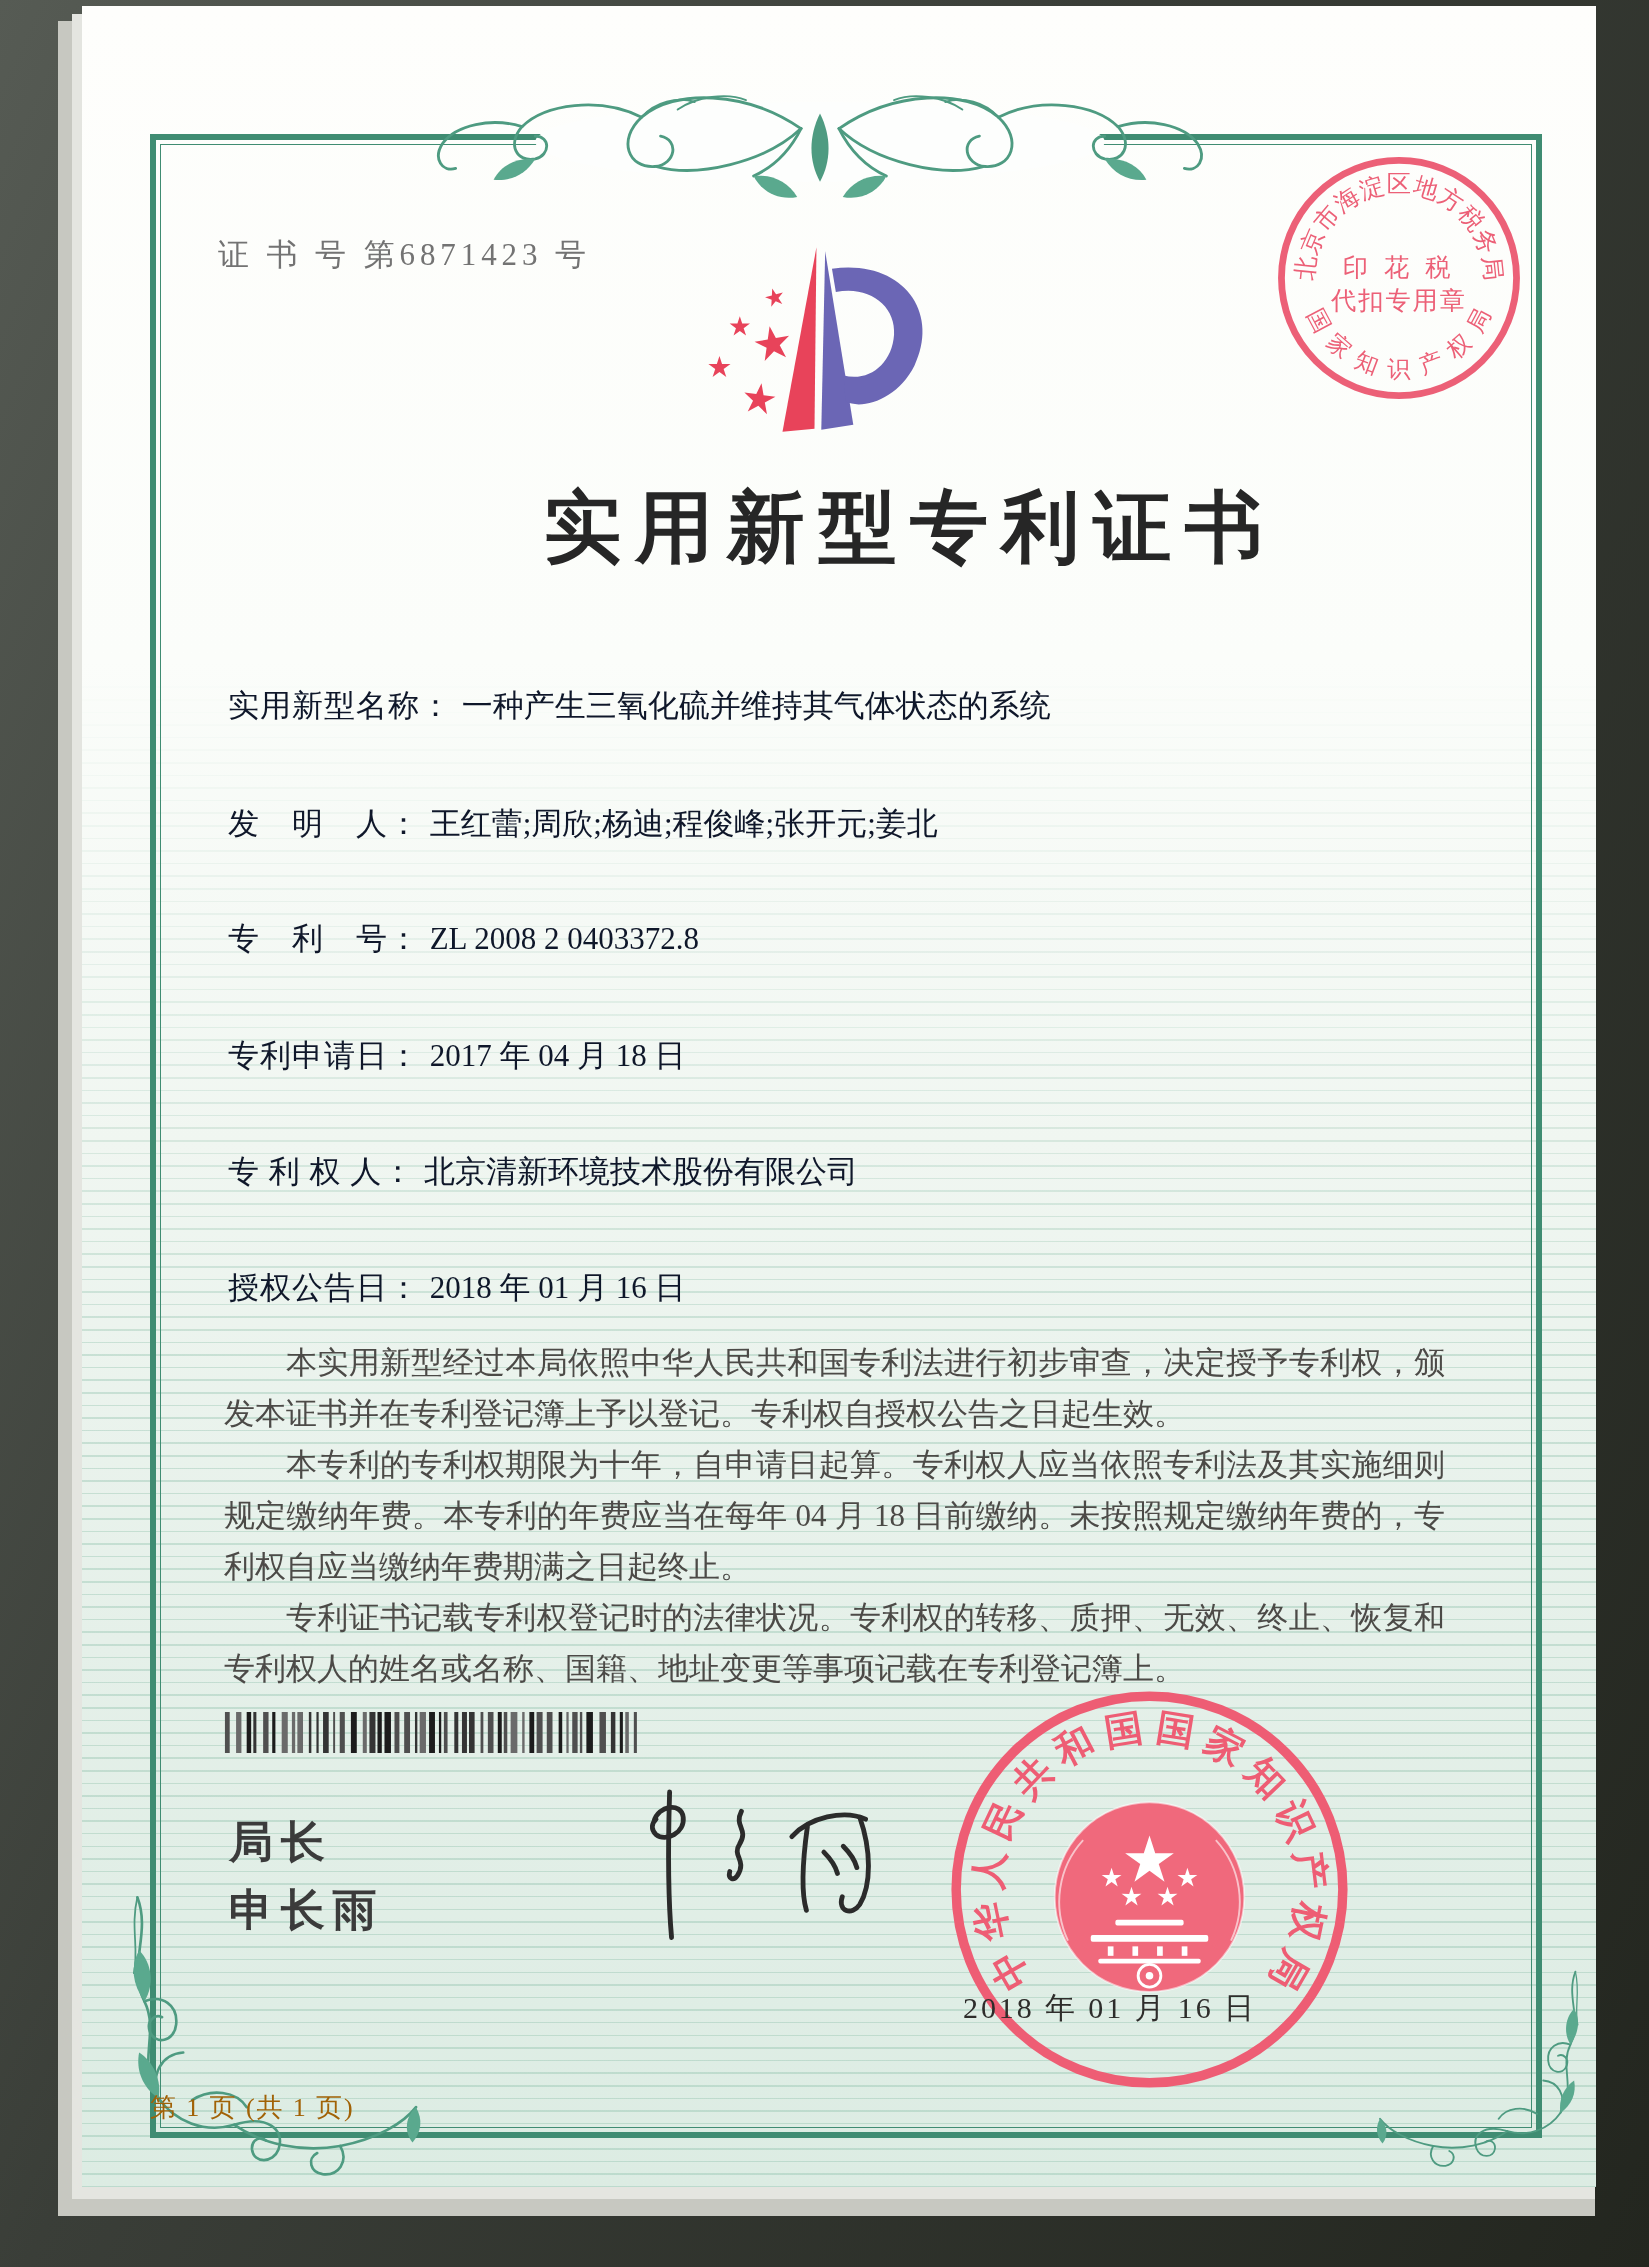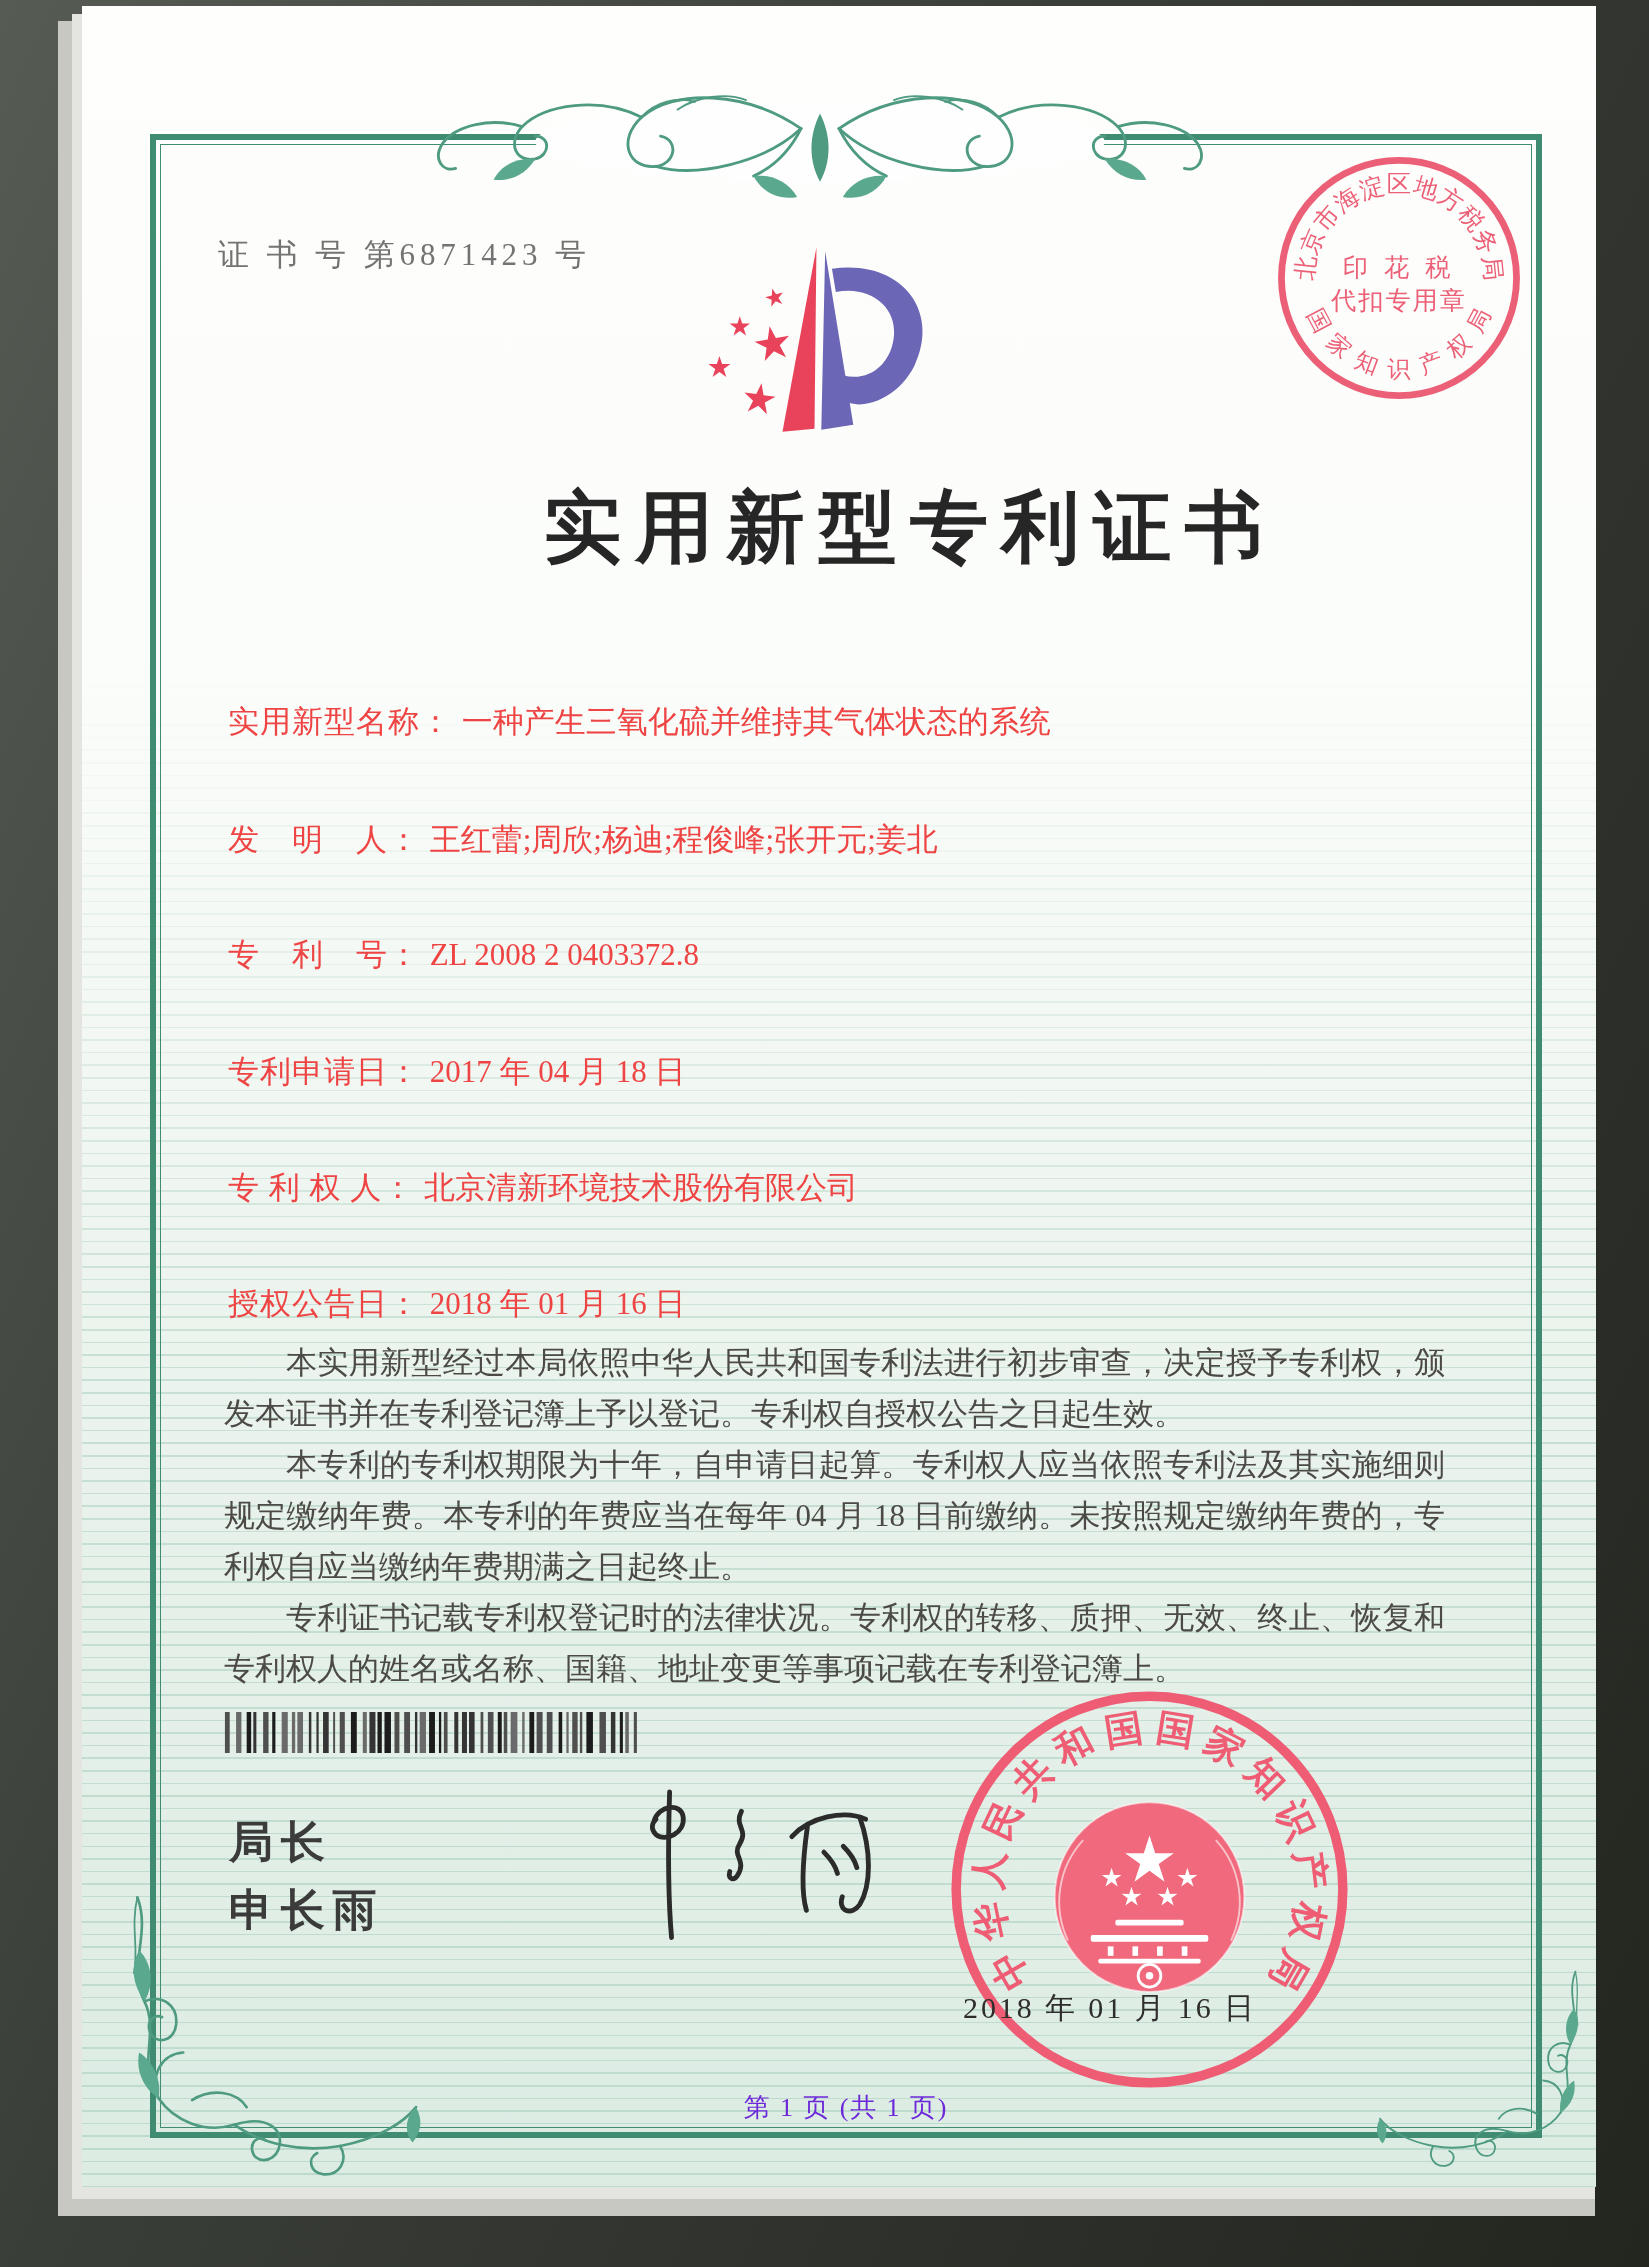--- a/index.html
+++ b/index.html
@@ -22,32 +22,32 @@
     -webkit-mask-image:linear-gradient(180deg,transparent 0%,transparent 30%,#000 62%);
     mask-image:linear-gradient(180deg,transparent 0%,transparent 30%,#000 62%);
   }
   .frame { position:absolute; left:68px; top:128px; width:1392px; height:2004px;
     border:6.8px solid #3f8c72; padding:3.9px; }
   .frame-inner { width:100%; height:100%; border:1.9px solid #3f8c72; }
   .abs { position:absolute; }
   .cert-number { left:136px; top:228px; font-size:31px; color:#737373; letter-spacing:4.9px; }
   .title { left:68px; top:470px; width:1520px; text-align:center; font-size:78px;
     font-weight:600; color:#262626; letter-spacing:13.6px; }
-  .field { left:146px; width:1223px; font-size:31px; color:#ef4444;margin-top:16px; }
+  .field { left:146px; width:1223px; font-size:31px; color:#0f172a; }
   .flabel { letter-spacing:1px; }
   .fvalue { margin-left:9.7px; }
   .paras { left:142px; top:1331px; width:1221px; font-size:31px; color:#4c4a47;
     line-height:51px; text-align:justify; }
   .paras p { text-indent:2em; }
   .officer { left:147px; font-family:"Liberation Sans","DejaVu Sans",sans-serif;
     font-size:44px; font-weight:bold; color:#3b3b3b; letter-spacing:7.8px; }
   .issue-date { left:881px; top:1982px; width:446px; font-size:30px; color:#2e2d2b;
     letter-spacing:2.9px; z-index:6; }
-  .footer { left:68px; top:2084px; width:1392px; text-align:center; font-size:26px;
-    color:#6d28d9; letter-spacing:1.9px; }
+  .footer { left:68px; top:2084px; width:1392px; font-size:26px;
+    color:#a16207; letter-spacing:1.9px; }
   svg { position:absolute; overflow:visible; }
   svg text { font-family:"Liberation Serif","DejaVu Serif",serif; }
   .stamp { z-index:5; }
 </style>
 </head>
 <body>
 
 <div class="under-page up2"></div>
 <div class="under-page up1"></div>
 

